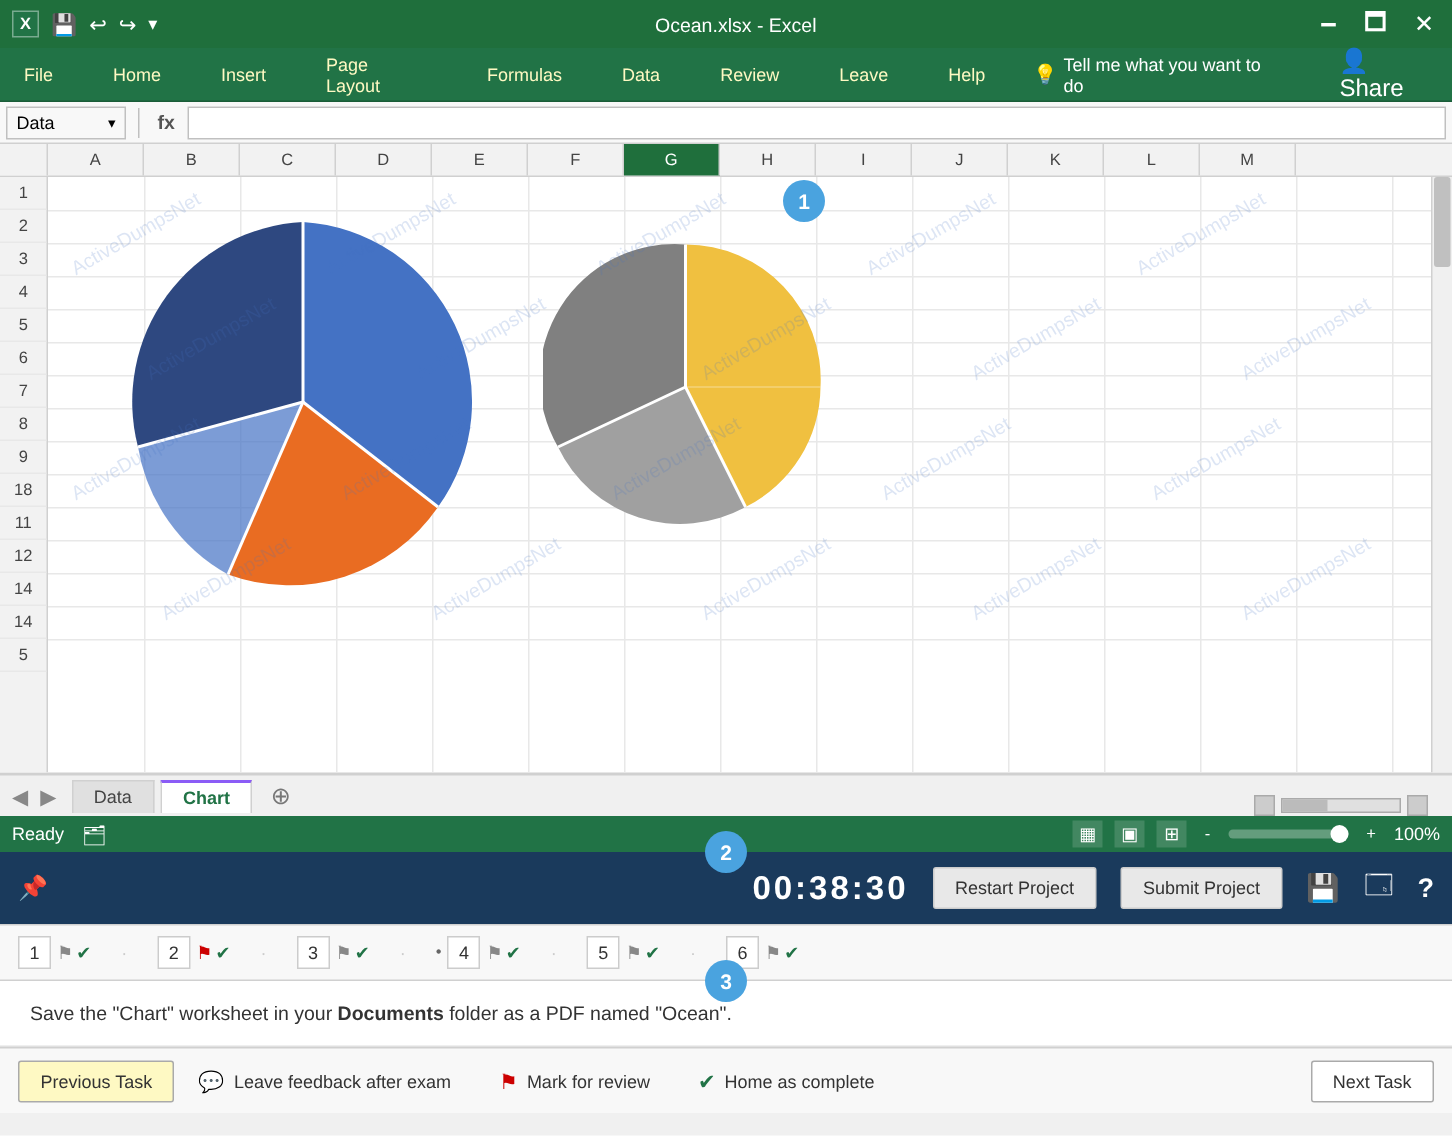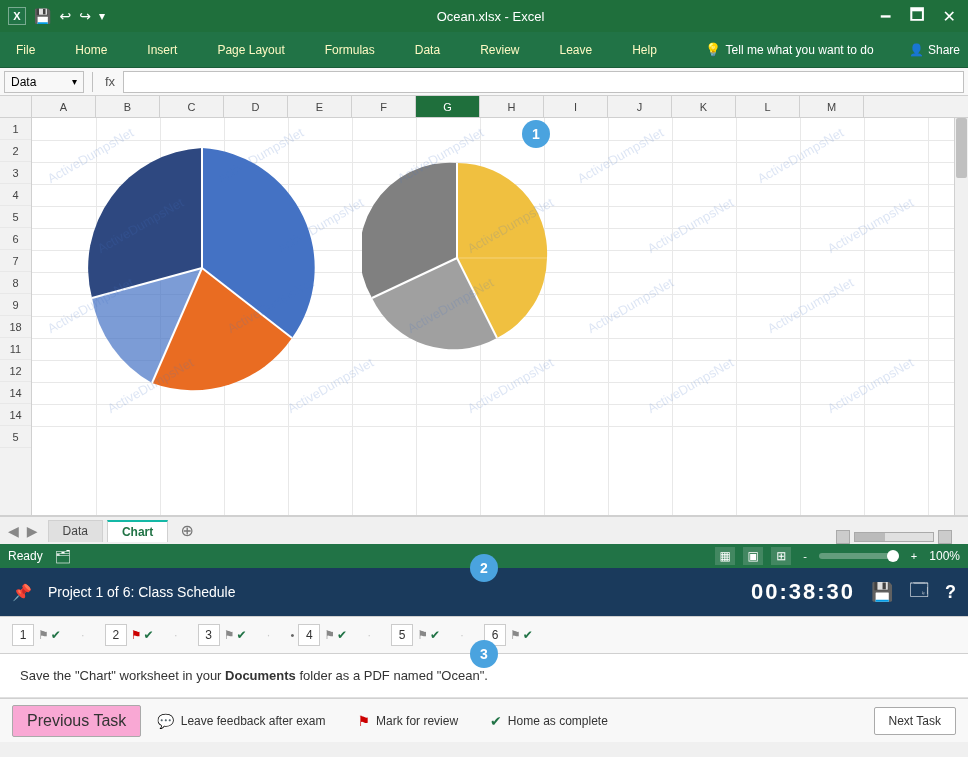--- a/index.html
+++ b/index.html
@@ -40,21 +40,21 @@
     .ribbon-search {
       margin-left: auto;
       display: flex;
       align-items: center;
       gap: 4px;
       color: white;
       font-size: 12px;
     }
     .ribbon-share {
       color: white;
-      font-size: 12px;
+      font-size: 16px;
       margin-left: 12px;
     }
 
     
     .formula-bar {
       background: #f8f8f8;
       height: 28px;
       display: flex;
       align-items: center;
       border-bottom: 1px solid #d0d0d0;
@@ -64,21 +64,21 @@
     .name-box {
       width: 80px;
       height: 22px;
       border: 1px solid #c0c0c0;
       padding: 2px 6px;
       font-size: 12px;
       display: flex;
       align-items: center;
     }
     .formula-divider { width: 1px; height: 20px; background: #c0c0c0; margin: 0 4px; }
-    .fx-btn { font-size: 13px; color: #555; padding: 0 4px; }
+    .fx-btn { font-size: 13px; color: #555; padding: 0 4px; font-weight: bold; }
     .formula-input { flex: 1; height: 22px; border: none; font-size: 12px; background: white; border: 1px solid #c0c0c0; padding: 2px 4px; }
 
     
     .spreadsheet-area {
       display: flex;
       flex-direction: column;
       height: 420px;
       background: white;
       border-bottom: 1px solid #d0d0d0;
     }
@@ -199,21 +199,21 @@
       font-size: 12px;
       display: flex;
       align-items: center;
       cursor: pointer;
       color: #444;
     }
     .sheet-tab.active {
       background: white;
       color: #217346;
       font-weight: bold;
-      border-top: 2px solid #14b8a6;
+      border-top: 2px solid #8b5cf6;
     }
     .add-sheet-btn {
       height: 22px;
       width: 22px;
       display: flex;
       align-items: center;
       justify-content: center;
       font-size: 16px;
       color: #777;
       cursor: pointer;
@@ -342,22 +342,22 @@
       background: #f8f8f8;
       border-top: 1px solid #d0d0d0;
       display: flex;
       align-items: center;
       padding: 0 12px;
       gap: 0;
     }
     .bottom-btn {
       padding: 6px 14px;
       border: 1px solid #aaa;
-      background: #f9a8d4;
-      font-size: 16px;
+      background: #fef9c3;
+      font-size: 12px;
       cursor: pointer;
       border-radius: 2px;
       color: #333;
     }
     .bottom-action {
       display: flex;
       align-items: center;
       gap: 6px;
       font-size: 12px;
       color: #333;
@@ -623,22 +623,23 @@
     <span>100%</span>
   </div>
 </div>
 
 <div style="position:relative;">
   <div style="position:absolute;top:-14px;left:50%;transform:translateX(-50%);z-index:10;">
     <div class="circle-badge badge-2">2</div>
   </div>
   <div class="project-bar">
     <span style="color:#4aa3df;font-size:16px;">📌</span>
-    <span style="color:white;font-size:14px;">Project 1 of 6: Class Schedule</span>
     <span class="timer">00:38:30</span>
+    <button class="project-btn">Restart Project</button>
+    <button class="project-btn">Submit Project</button>
     <span style="color:white;font-size:18px;">💾</span>
     <span style="color:white;font-size:18px;">🗔</span>
     <span style="color:white;font-size:18px;font-weight:bold;">?</span>
   </div>
 </div>
 
 <div class="task-steps">
 
   <div class="task-step">
     <div class="step-num">1</div>

